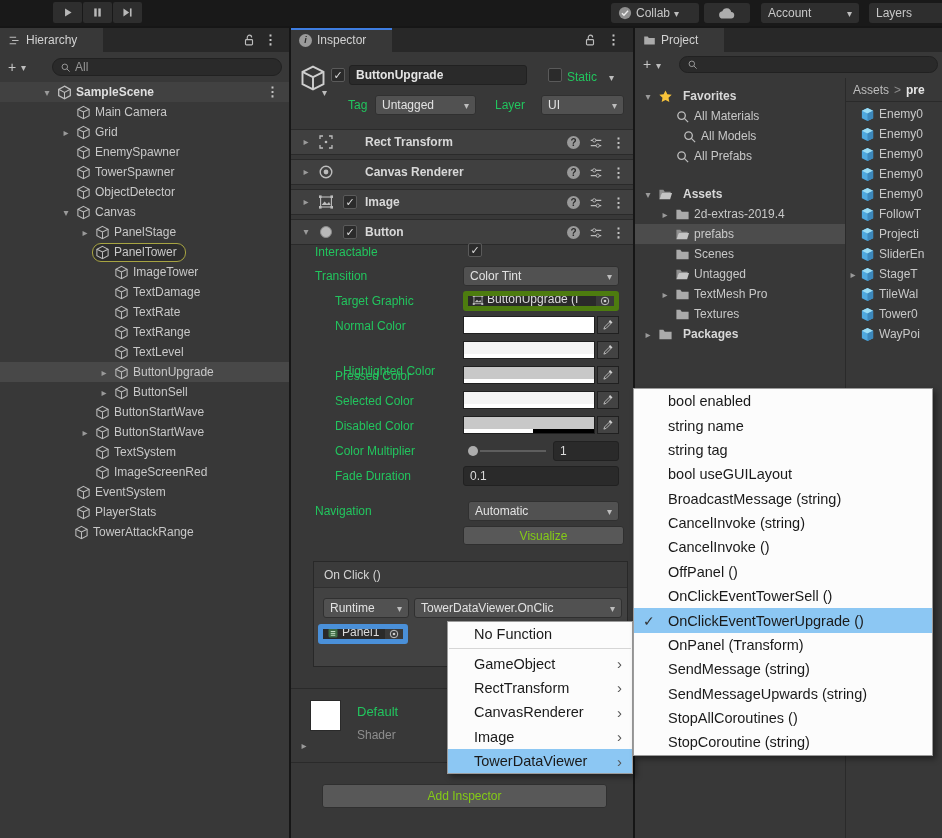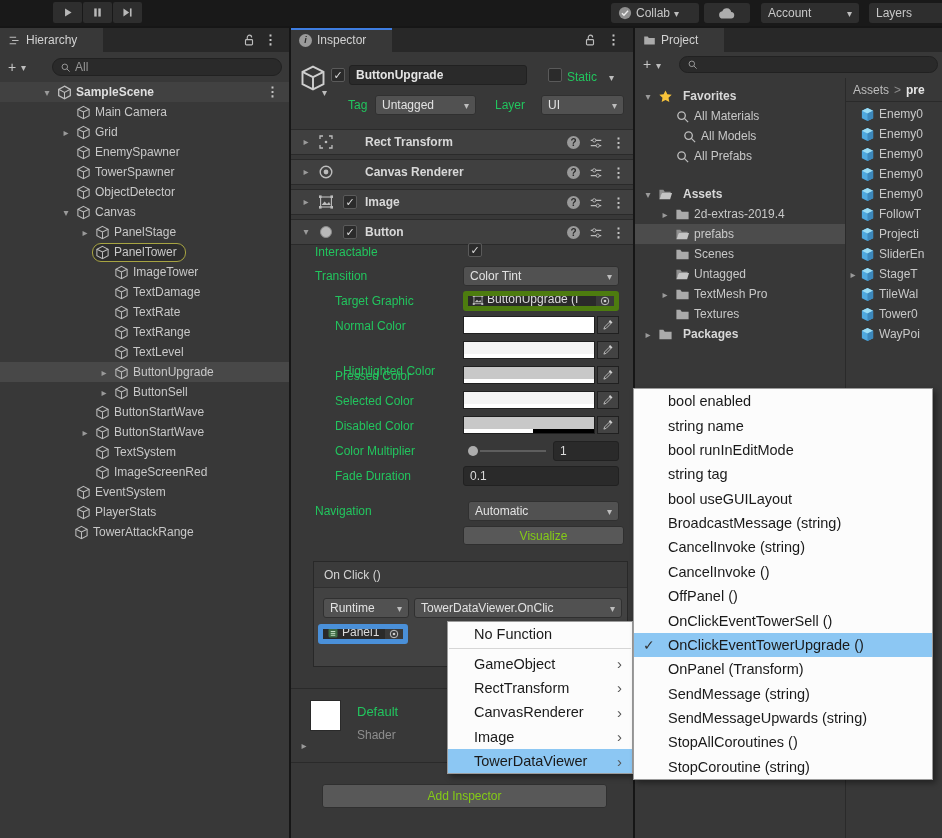--- a/index.html
+++ b/index.html
@@ -962,24 +962,20 @@
       <div class="mi2">
 
     <span class="mlabel">bool enabled</span>
   </div>
       <div class="mi2">
 
     <span class="mlabel">string name</span>
   </div>
       <div class="mi2">
 
-    <span class="mlabel">bool runInEditMode</span>
-  </div>
-      <div class="mi2">
-
     <span class="mlabel">string tag</span>
   </div>
       <div class="mi2">
 
     <span class="mlabel">bool useGUILayout</span>
   </div>
       <div class="mi2">
 
     <span class="mlabel">BroadcastMessage (string)</span>
   </div>

